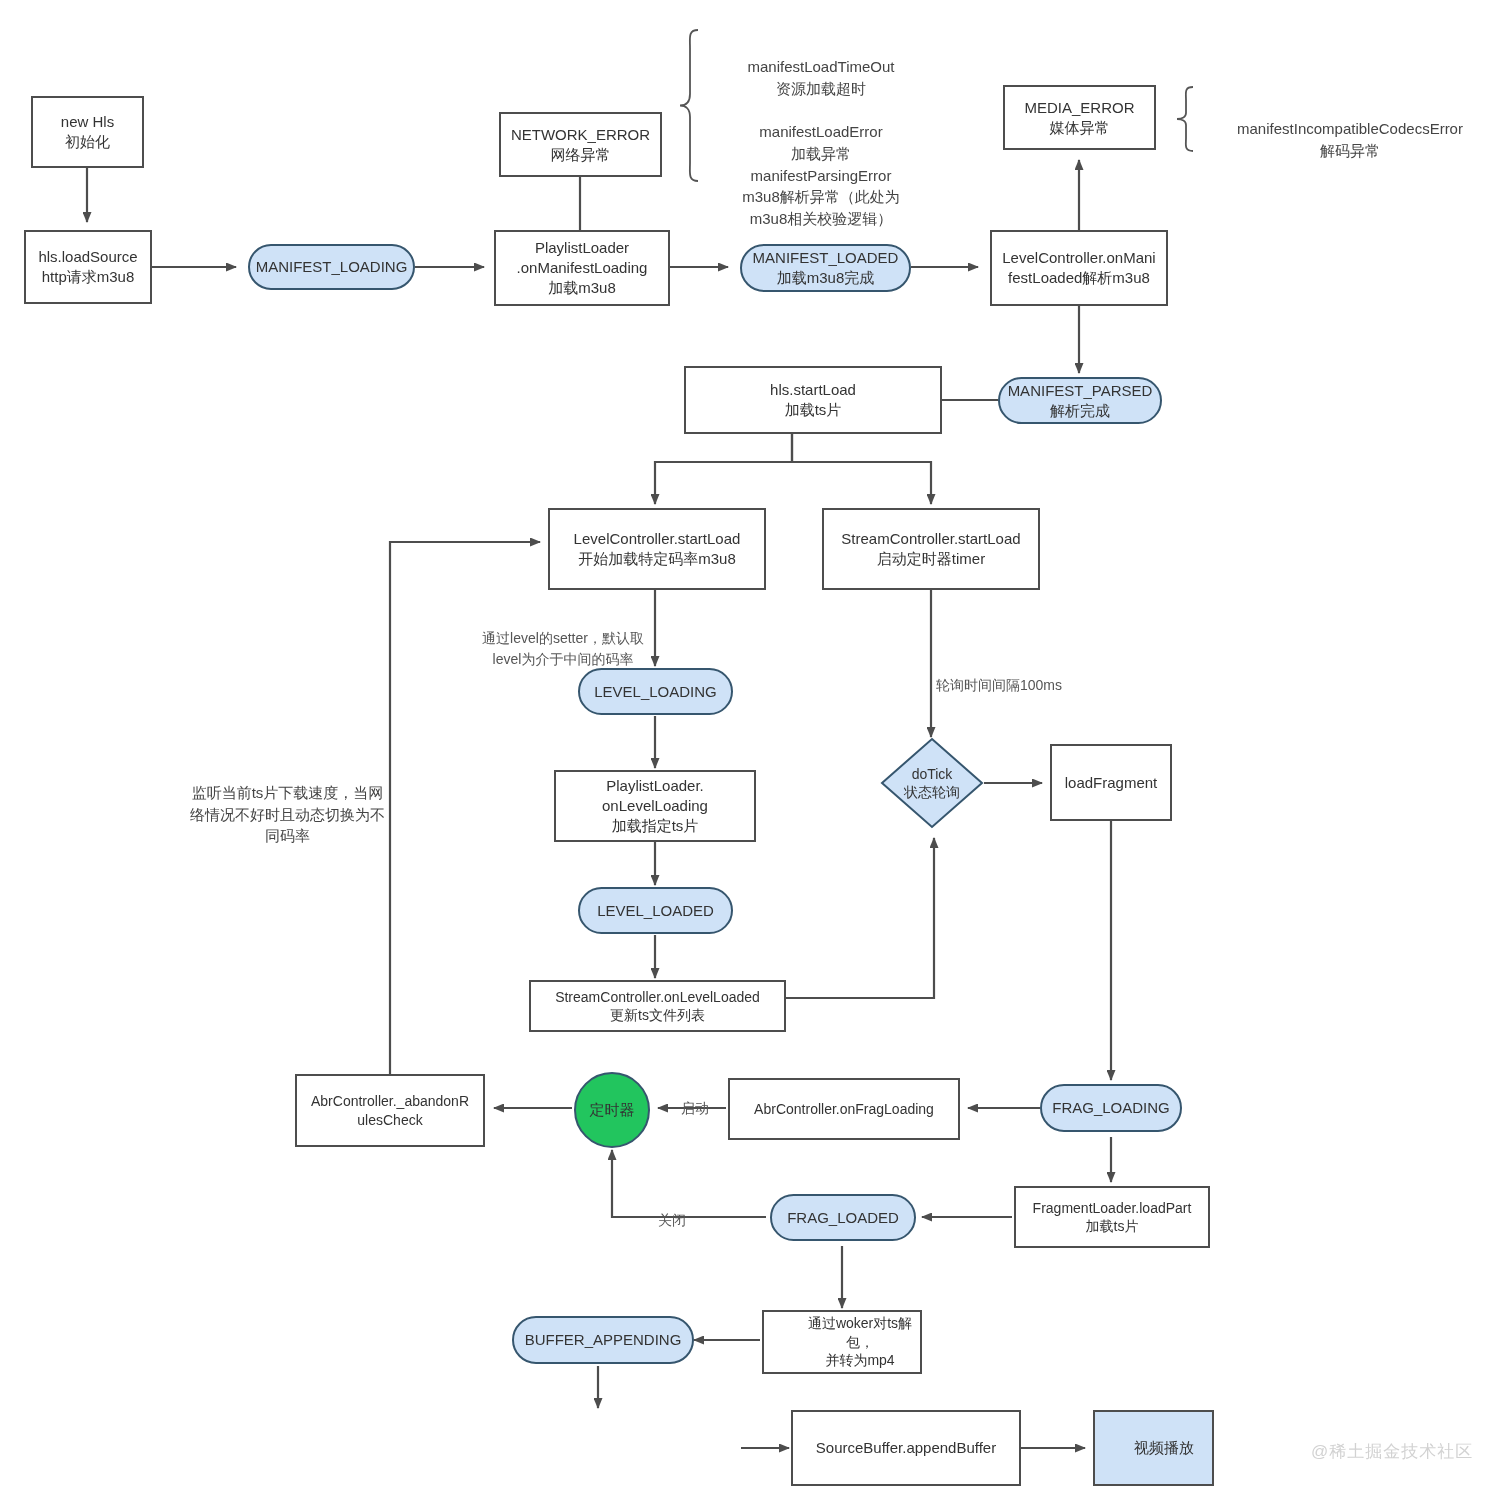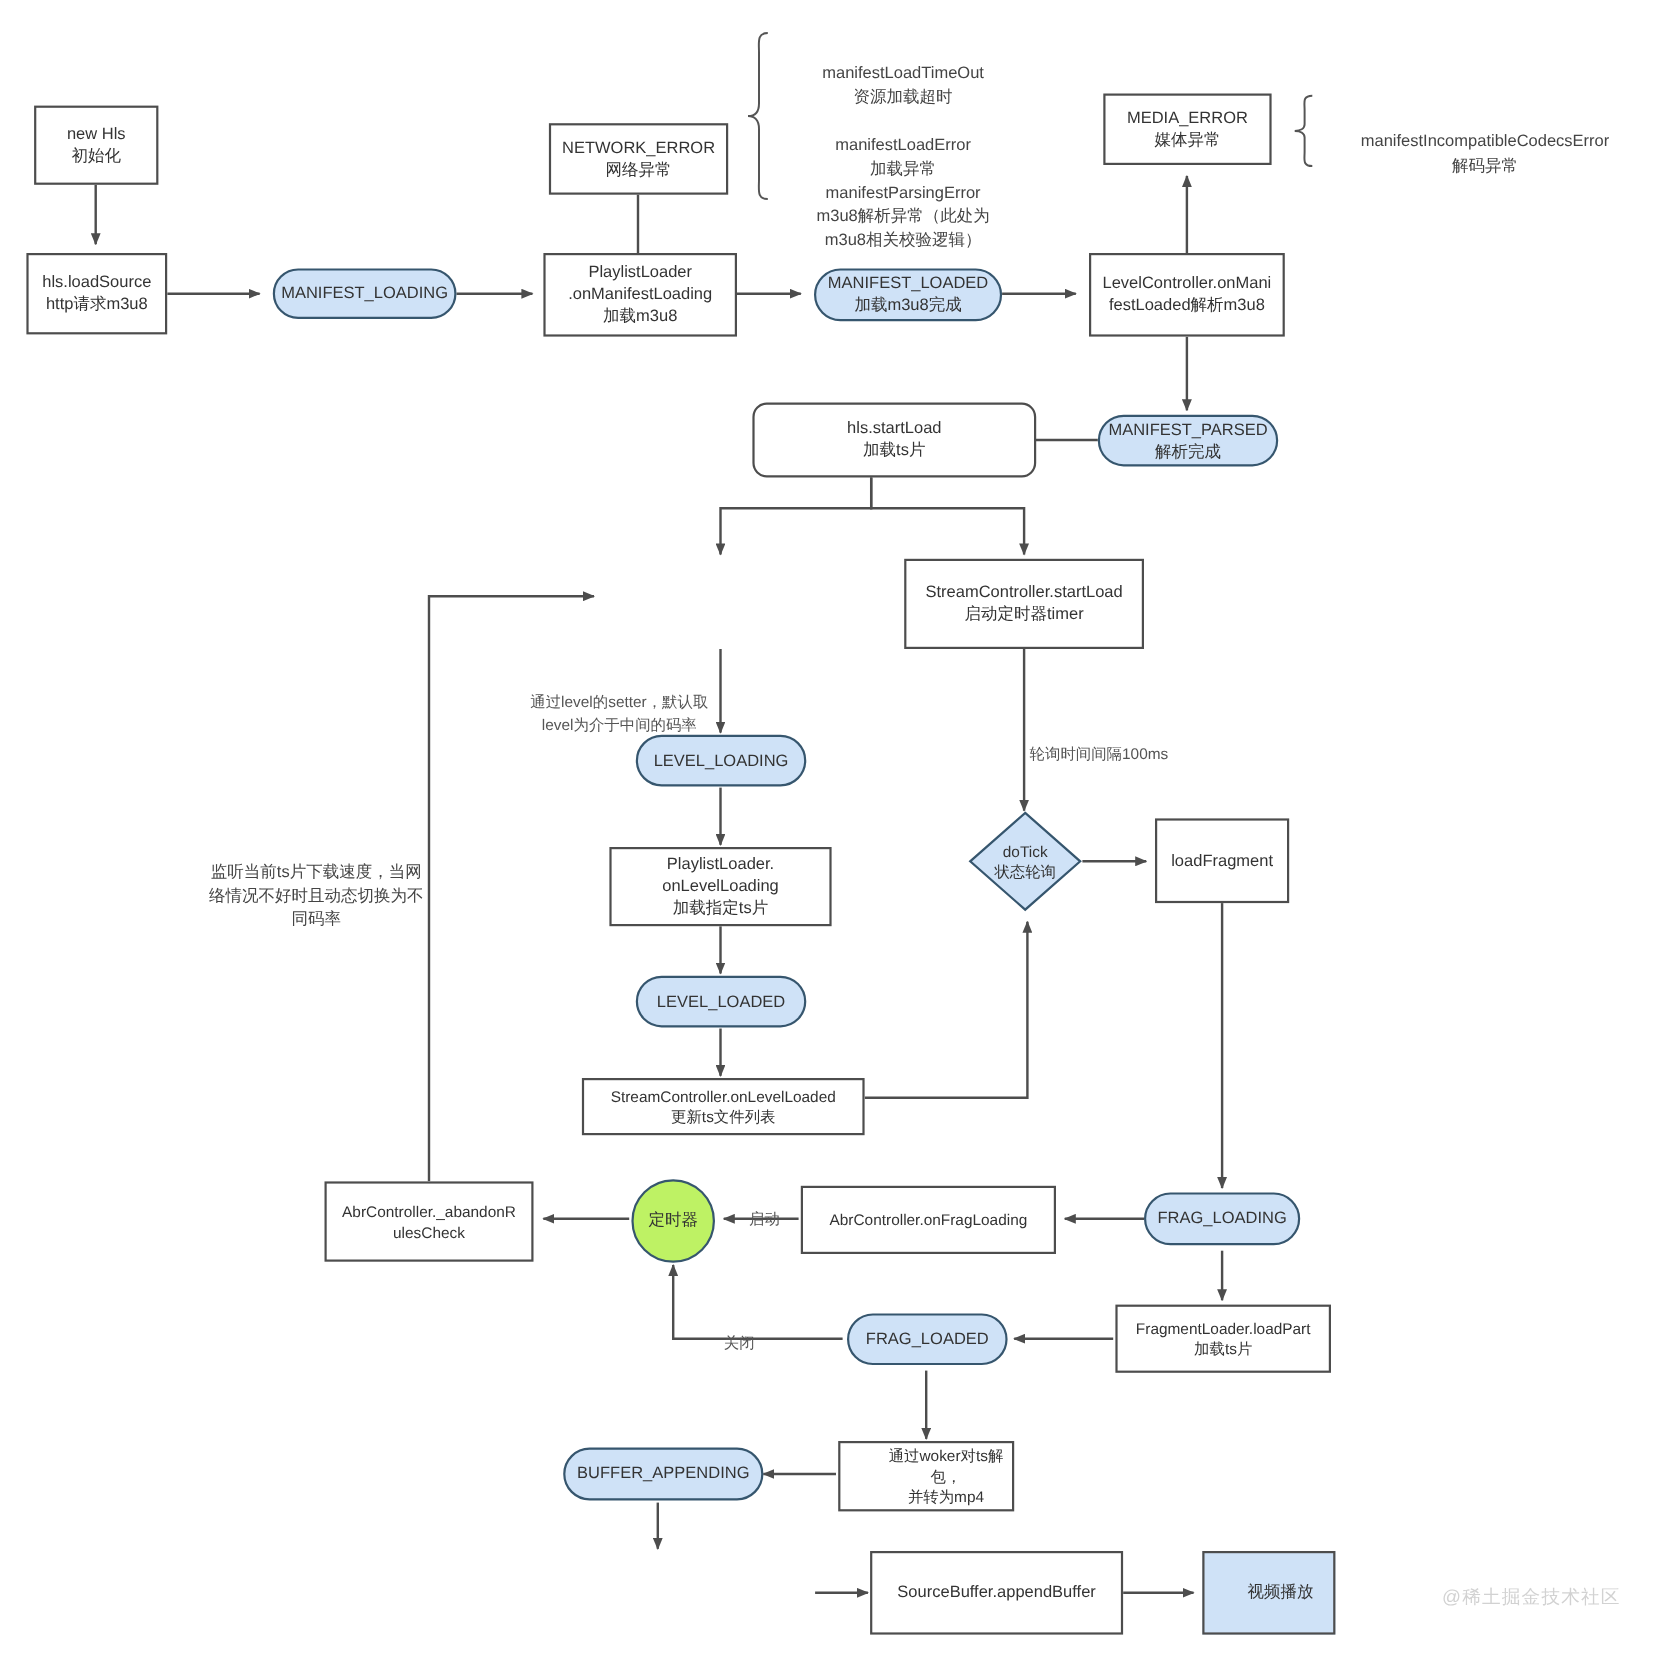--- a/index.html
+++ b/index.html
@@ -48,21 +48,21 @@
     border-radius: 999px;
     font-size: 15px;
   }
   .term {
     background: #cfe2f7;
     border: 2px solid #4d4d4d;
     font-size: 15px;
     padding-left: 21px;
   }
   .ellipse {
-    background: #bef264;
+    background: #22c55e;
     border: 2px solid #36566e;
     border-radius: 50%;
     font-size: 15px;
   }
   .diamond-wrap {
     position: absolute;
     z-index: 2;
   }
   .diamond-shape {
     position: absolute;
@@ -245,30 +245,34 @@
   <div class="node state" style="left:740px; top:244px; width:171px; height:48px;">
     <span>MANIFEST_LOADED
 加载m3u8完成</span>
   </div>
 
   <div class="node proc" style="left:990px; top:230px; width:178px; height:76px;">
     <span>LevelController.onMani
 festLoaded解析m3u8</span>
   </div>
 
-  <div class="node proc" style="left:684px; top:366px; width:258px; height:68px;border-radius:13px;">
+  <div class="node proc" style="left:684px; top:366px; width:258px; height:68px;">
     <span>hls.startLoad
 加载ts片</span>
   </div>
 
   <div class="node state" style="left:998px; top:377px; width:164px; height:47px;">
     <span>MANIFEST_PARSED
 解析完成</span>
   </div>
 
+  <div class="node proc" style="left:548px; top:508px; width:218px; height:82px;">
+    <span>LevelController.startLoad
+开始加载特定码率m3u8</span>
+  </div>
 
   <div class="node proc" style="left:822px; top:508px; width:218px; height:82px;">
     <span>StreamController.startLoad
 启动定时器timer</span>
   </div>
 
   <div class="edge-label" style="left:463px; top:608px; width:200px;">
     <span>通过level的setter，默认取
 level为介于中间的码率</span>
   </div>

